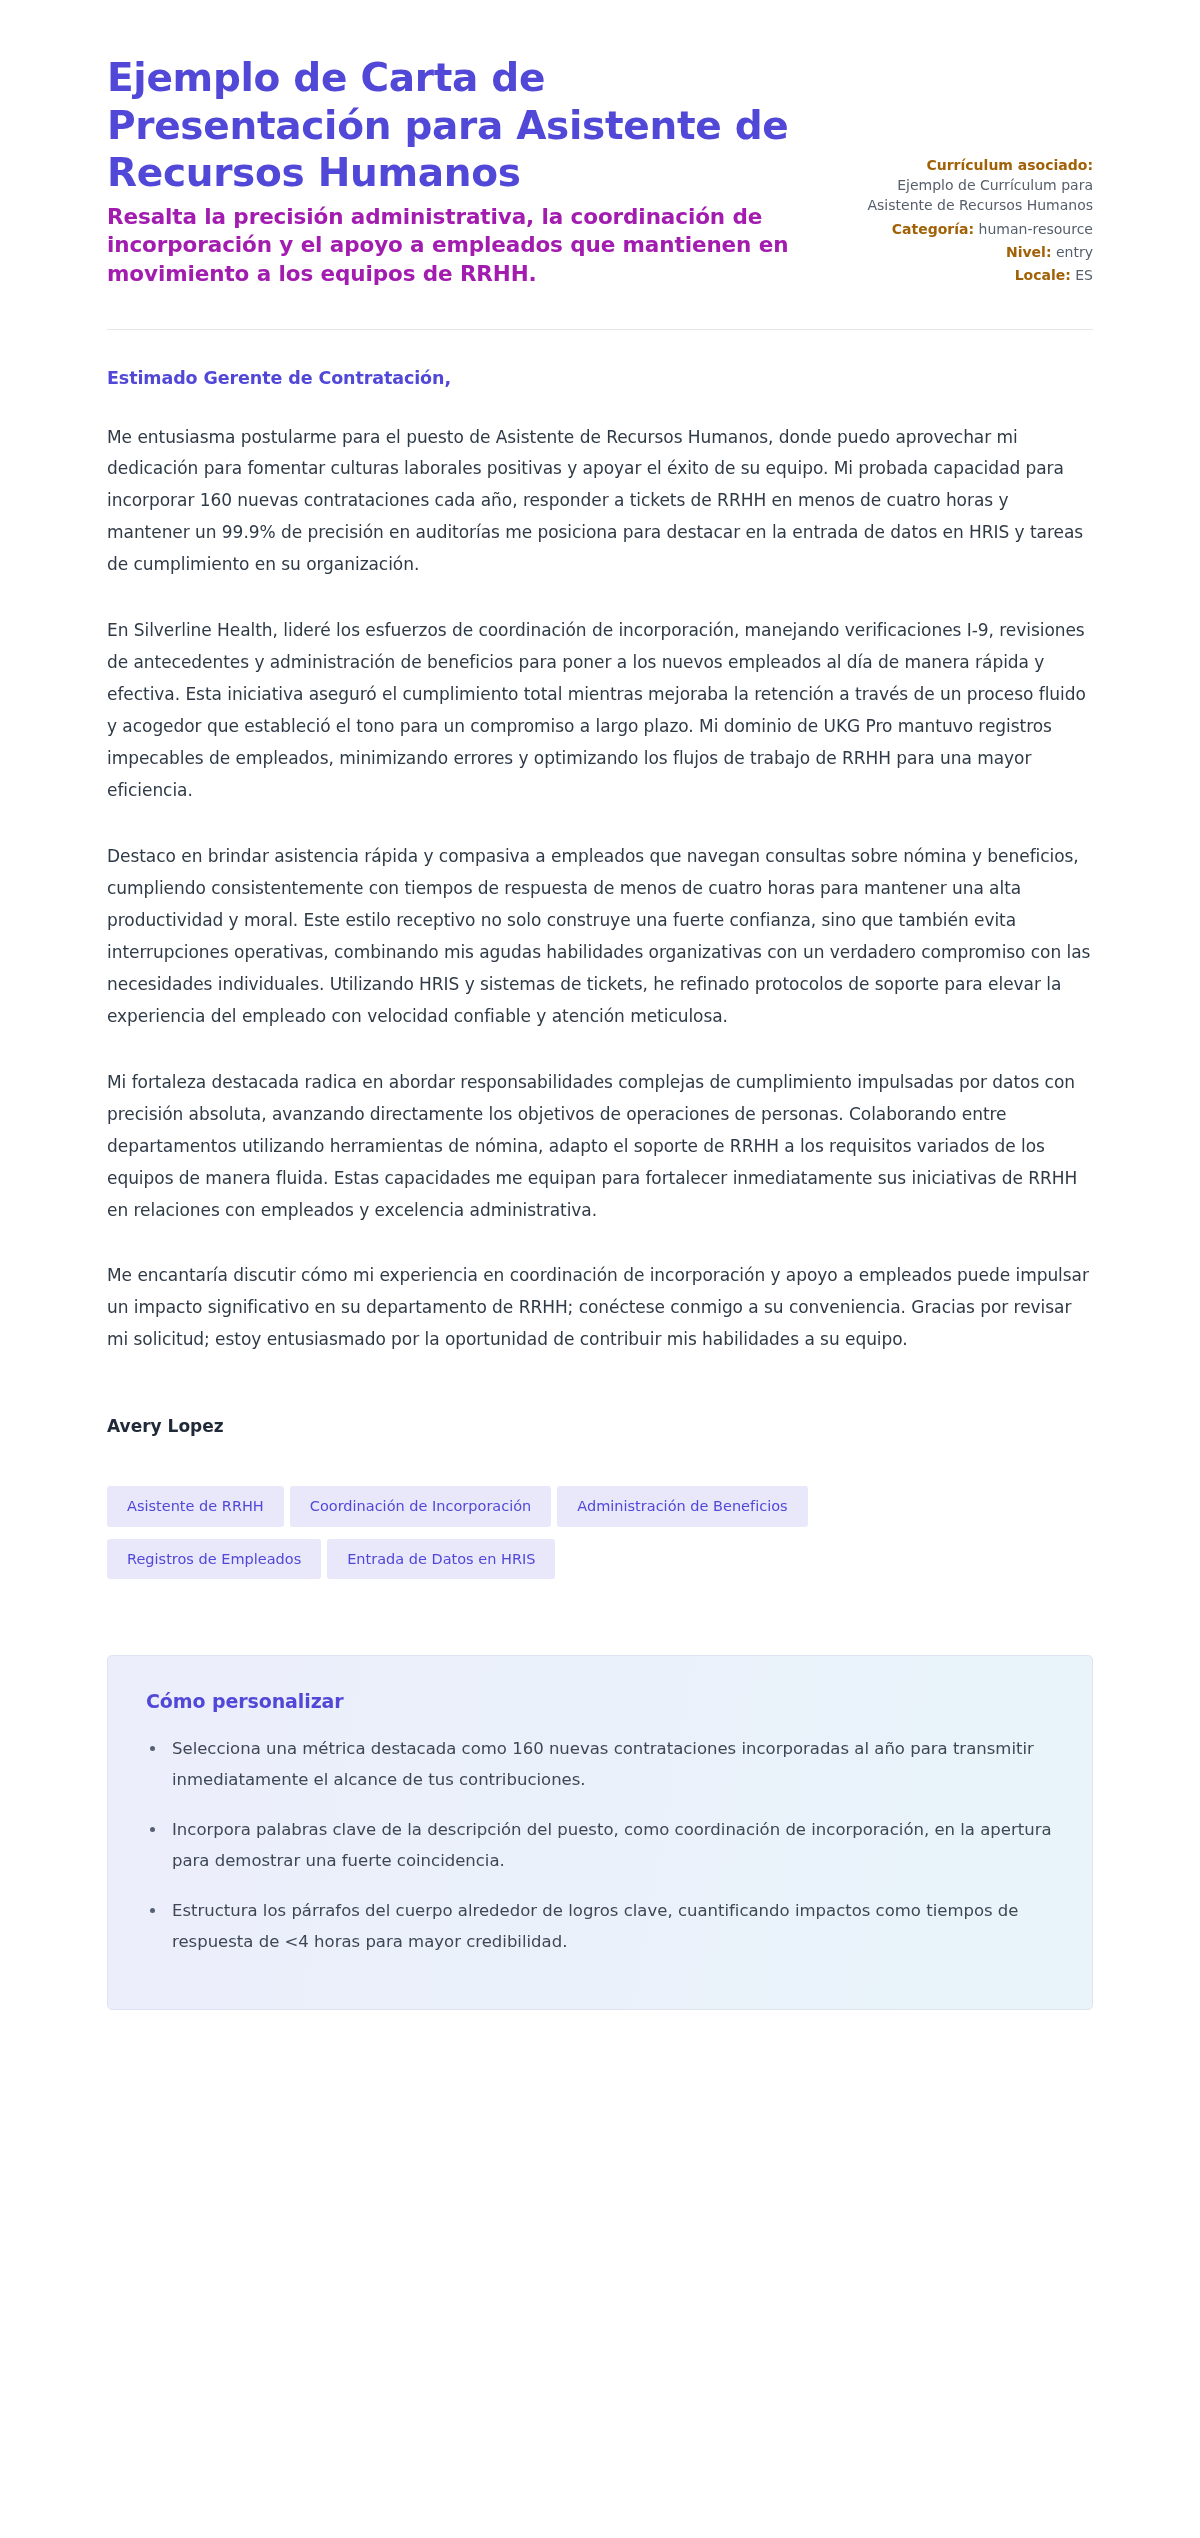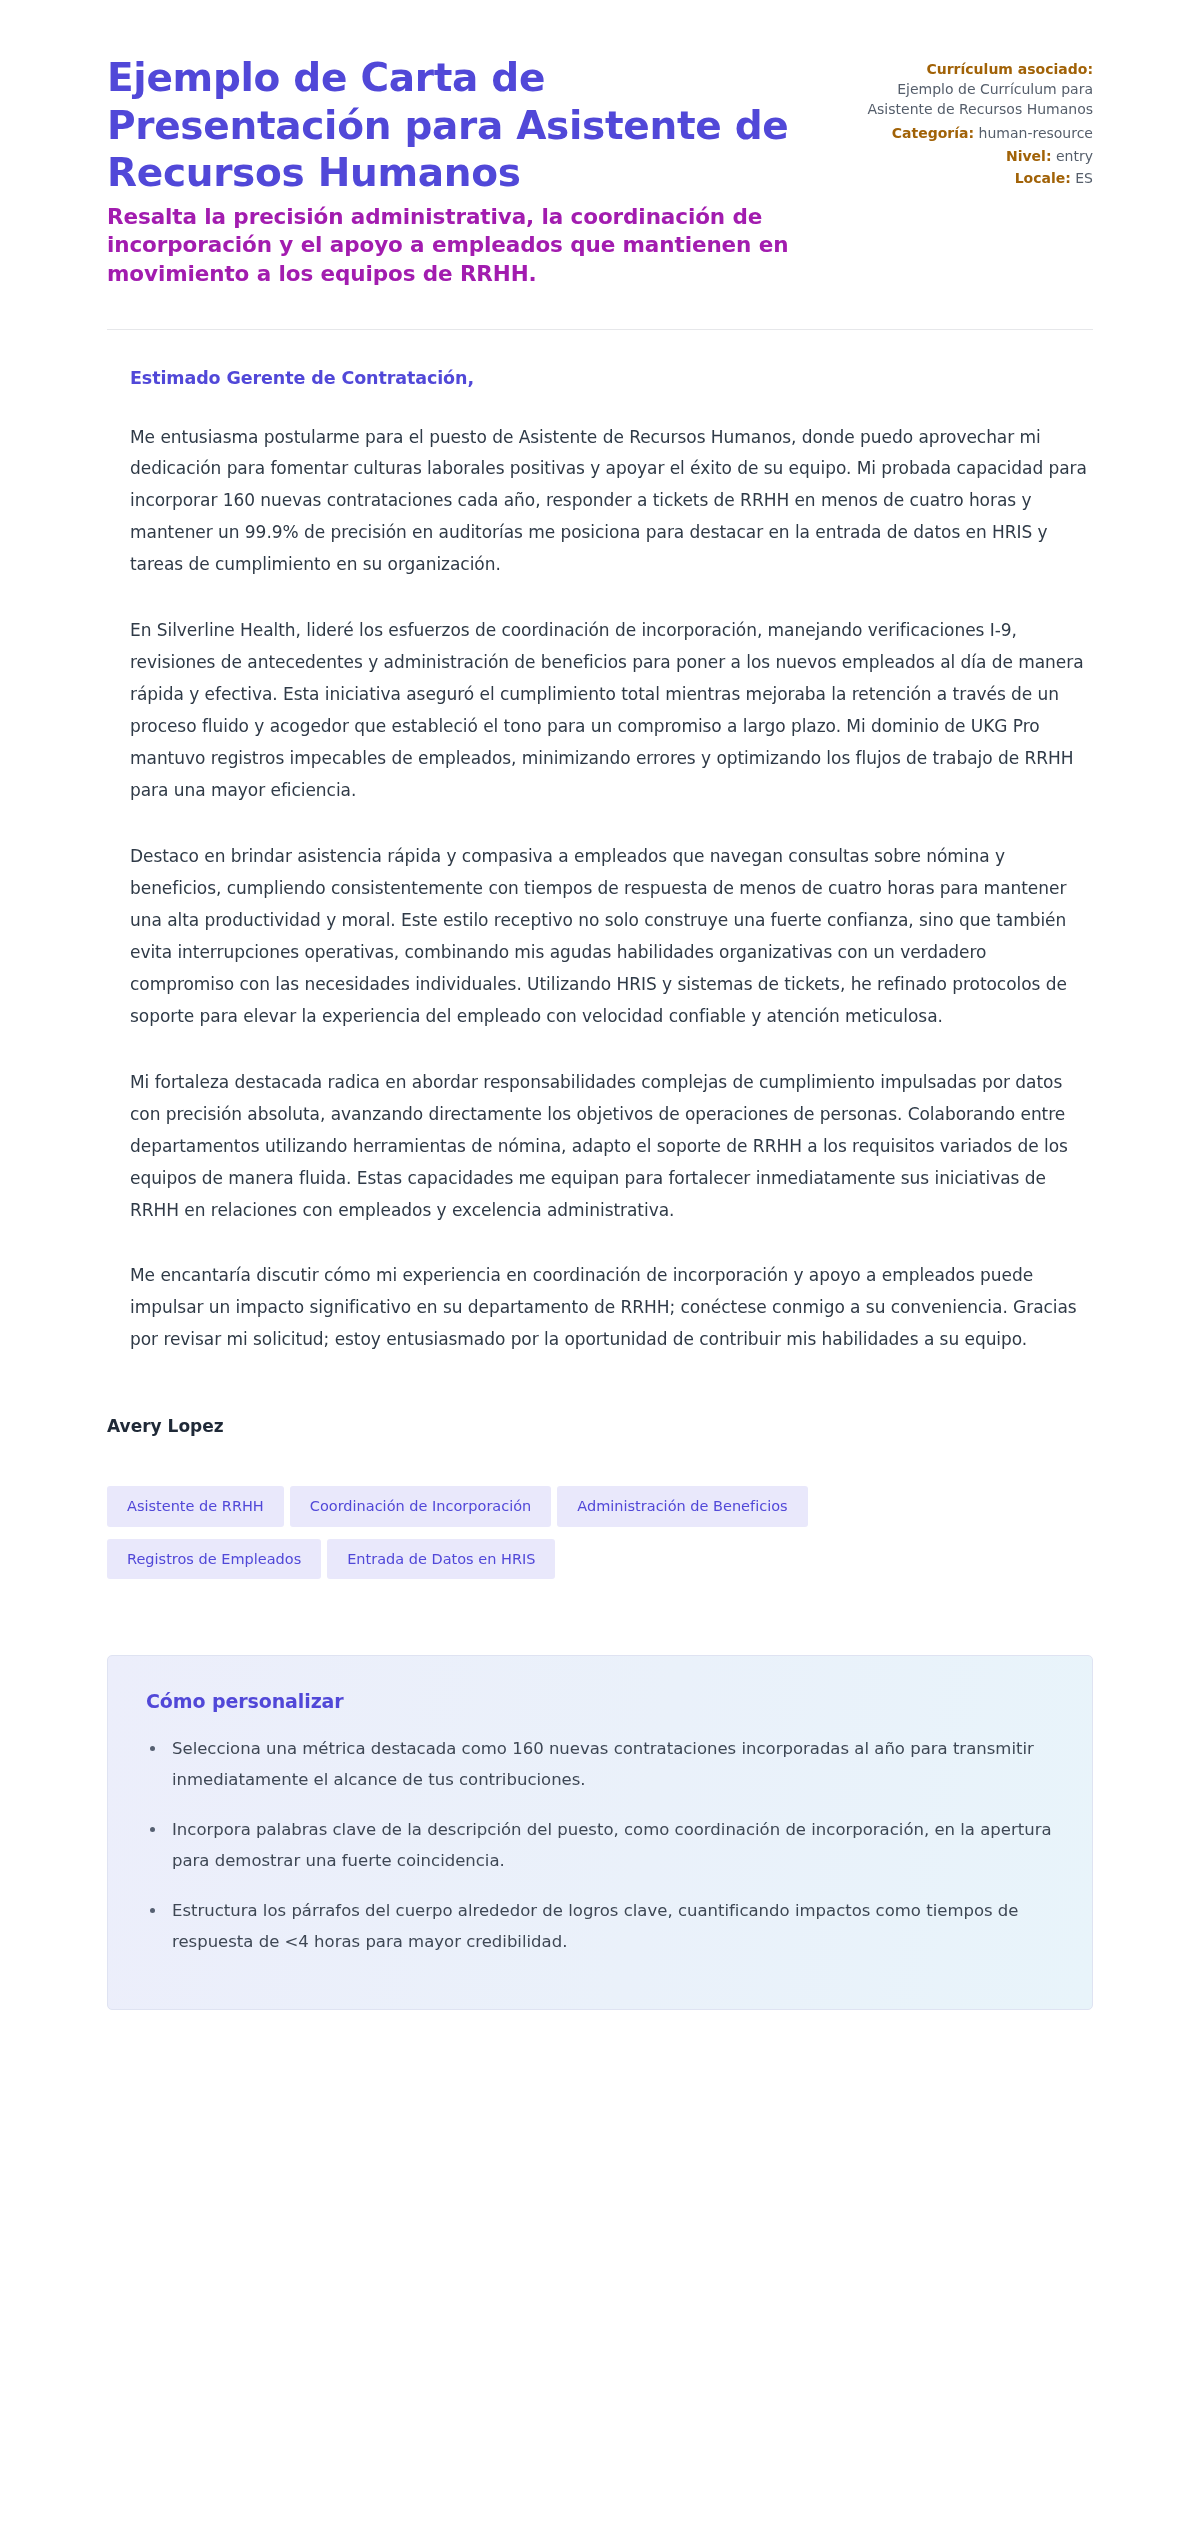--- a/index.html
+++ b/index.html
@@ -25,21 +25,21 @@
 
   .content {
     margin: 0 auto;
     width: 986px;
     padding-top: 54px;
   }
 
   
   .header {
     display: flex;
-    align-items: flex-start;
+    align-items: flex-end;
     justify-content: space-between;
     padding-bottom: 22px;
   }
 
   .header-left {
     flex: 1 1 auto;
     max-width: 700px;
   }
 
   .doc-title {
@@ -78,21 +78,21 @@
   .meta-value { color: #555e6b; }
 
   .divider {
     border: 0;
     border-top: 1px solid #e6e7ea;
     margin: 18px 0 0 0;
     width: 100%;
   }
 
   
-  .letter { padding-top: 38px; margin-left: 23px; }
+  .letter { padding-top: 38px; }
 
   .salutation {
     font-size: 17.5px;
     font-weight: 700;
     color: #5148d8;
     margin: 0 0 34px 0;
     letter-spacing: -0.1px;
   }
 
   .body-par {

